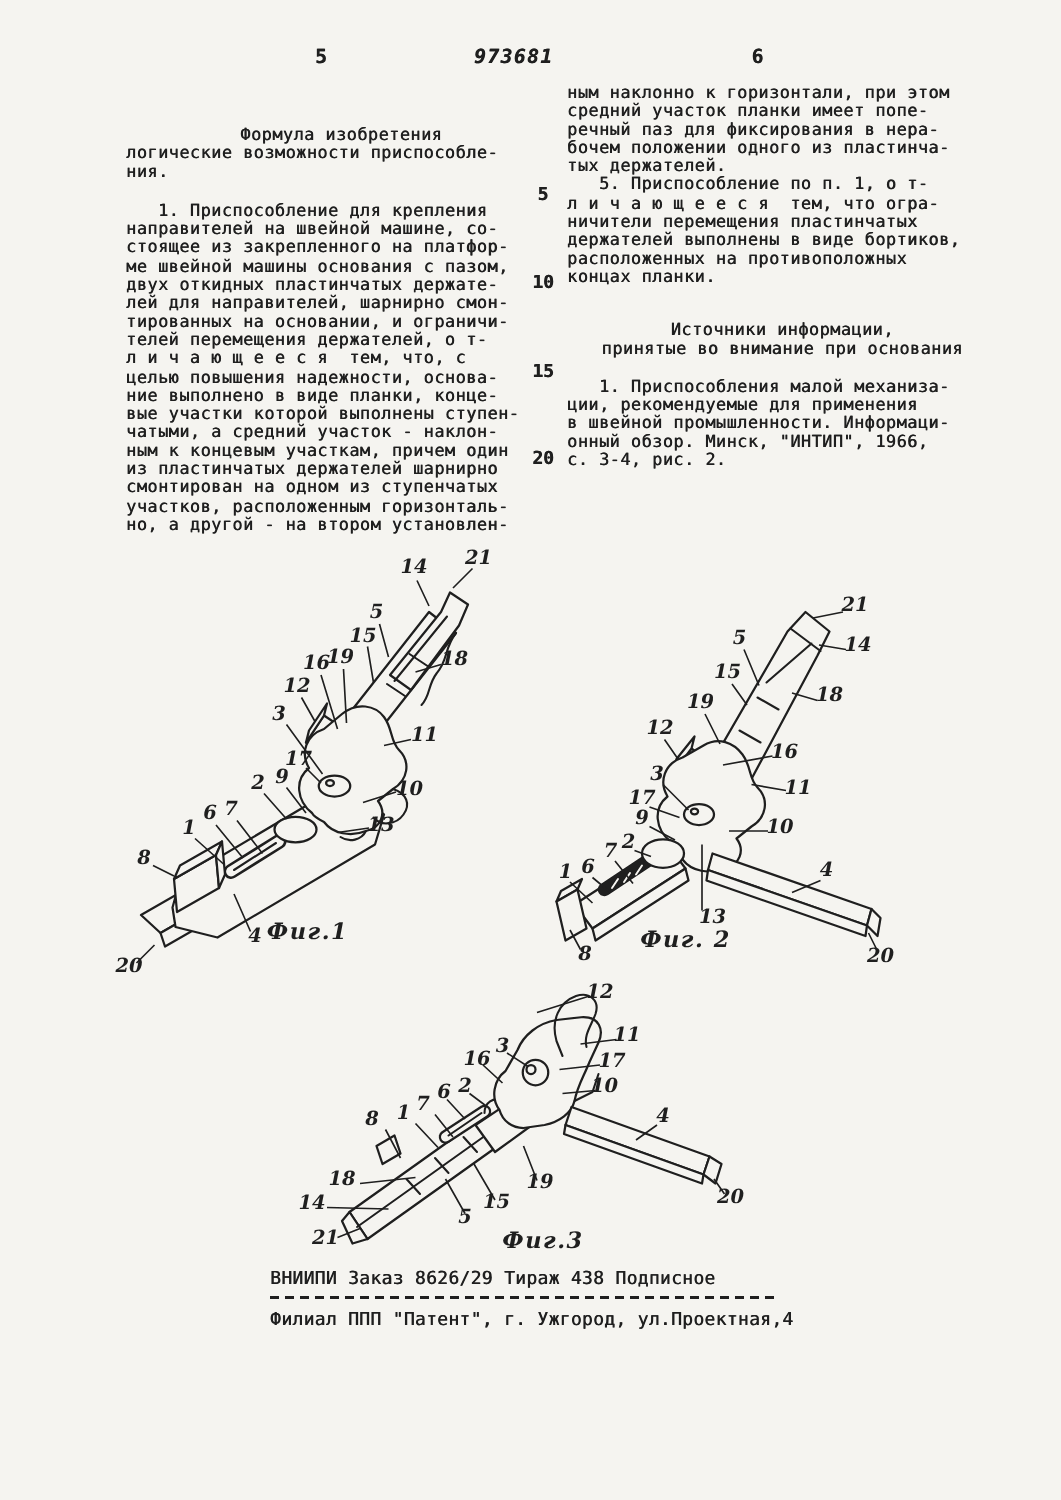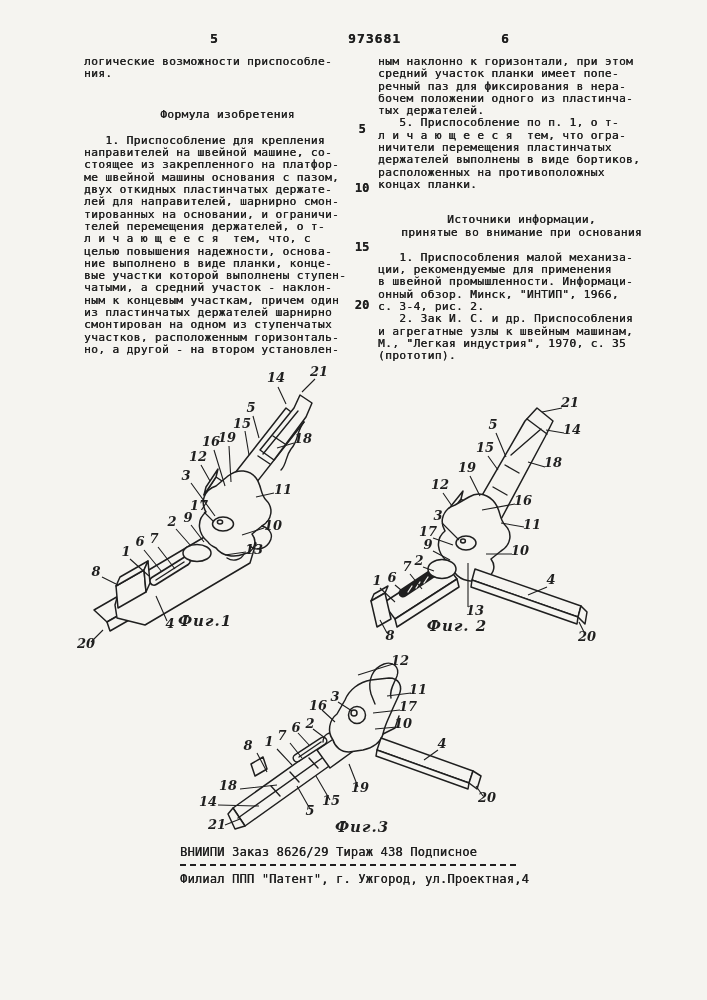--- a/index.html
+++ b/index.html
@@ -24,27 +24,27 @@
   .slot-w { fill:none; stroke:#f5f4f0; stroke-linecap:round; }
   .fig-num { font:italic bold 13px "DejaVu Serif","Liberation Serif",serif; text-anchor:middle; fill:#1f1f1f; }
   .fig-caption { font:italic bold 15px "DejaVu Serif","Liberation Serif",serif; text-anchor:middle; fill:#1f1f1f; letter-spacing:1px; }
 </style>
 </head>
 <body>
 
 <div class="page">
 
   <div class="hdr txt" style="left:210px;">5</div>
-  <div class="hdr txt" style="left:348px;">973681</div>
+  <div class="hdr txt" style="left:316px;font-style:italic;">973681</div>
   <div class="hdr txt" style="left:501px;">6</div>
 
   <div class="col txt" style="left:84px;">
+    <div class="pre center" style="margin-top:28px;">Формула изобретения</div>
     <div class="pre">логические возможности приспособле-
 ния.</div>
-    <div class="pre center" style="margin-top:28px;">Формула изобретения</div>
     <div class="pre" style="margin-top:14px;">   1. Приспособление для крепления
 направителей на швейной машине, со-
 стоящее из закрепленного на платфор-
 ме швейной машины основания с пазом,
 двух откидных пластинчатых держате-
 лей для направителей, шарнирно смон-
 тированных на основании, и ограничи-
 телей перемещения держателей, о т-
 л и ч а ю щ е е с я  тем, что, с
 целью повышения надежности, основа-
@@ -75,24 +75,20 @@
 держателей выполнены в виде бортиков,
 расположенных на противоположных
 концах планки.</div>
     <div class="pre center" style="margin-top:23px;">Источники информации,
 принятые во внимание при основания</div>
     <div class="pre" style="margin-top:13px;">   1. Приспособления малой механиза-
 ции, рекомендуемые для применения
 в швейной промышленности. Информаци-
 онный обзор. Минск, "ИНТИП", 1966,
 с. 3-4, рис. 2.</div>
-    <div class="pre">   2. Зак И. С. и др. Приспособления
-и агрегатные узлы к швейным машинам,
-М., "Легкая индустрия", 1970, с. 35
-(прототип).</div>
   </div>
 
   <svg class="fig" style="left:58px; top:362px;" width="285" height="305" viewBox="0 0 285 305">
 
     <path class="sh" d="M36,248 L158,178 L171,190 L49,260 Z"></path>
     <path class="sh" d="M49,260 L171,190 L174,199 L52,269 Z"></path>
 
     <path class="sh" d="M57,243 L62,225 L170,161 L198,181 L192,201 L87,263 L59,256 Z"></path>
 
     <path class="slot-b" stroke-width="10" d="M96,219 L128,199"></path>

